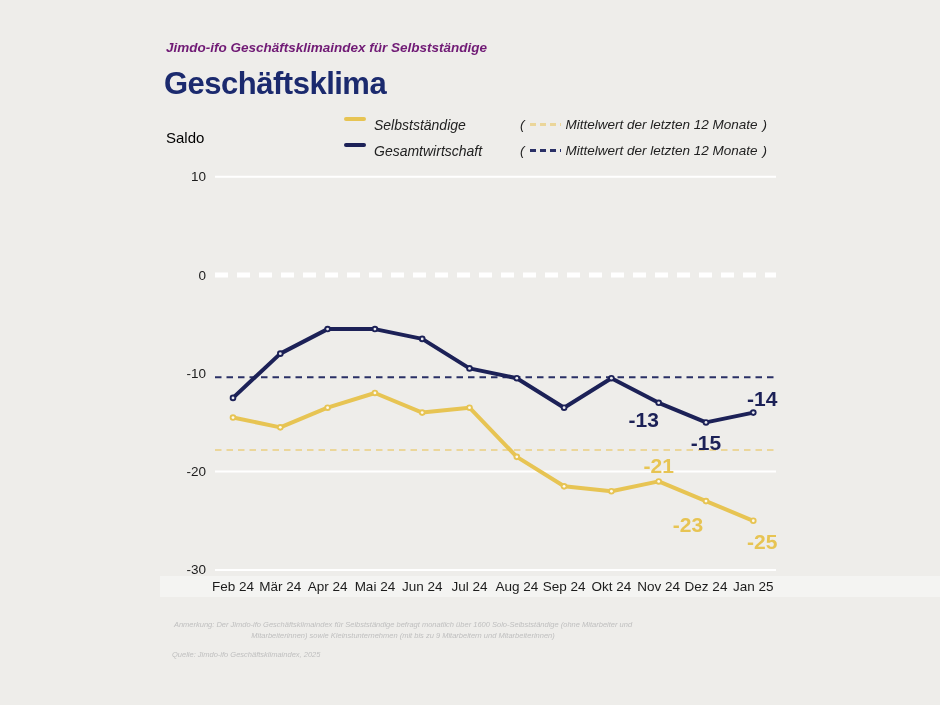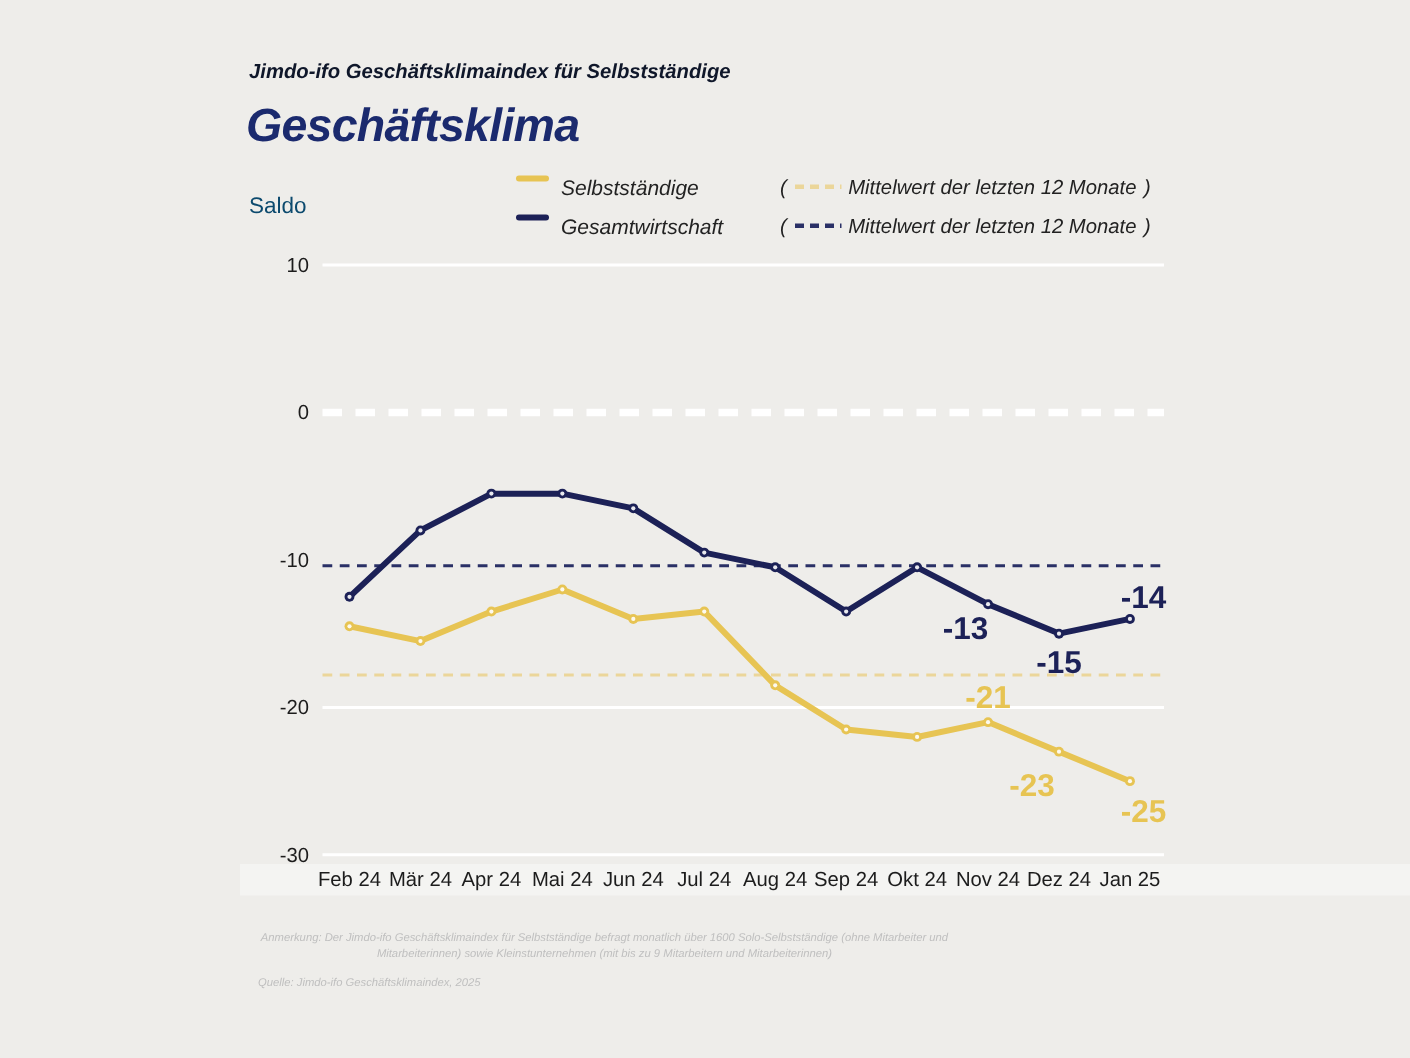--- a/index.html
+++ b/index.html
@@ -4,30 +4,30 @@
 <style>
   html,body{margin:0;padding:0;}
   .canvas{
     position:relative;width:940px;height:705px;overflow:hidden;
     background:#EEEDEA;
     font-family:"Liberation Sans",sans-serif;
     -webkit-font-smoothing:antialiased;
   }
   .kicker{
     position:absolute;left:166px;top:40px;
-    font-size:13.5px;font-weight:bold;font-style:italic;color:#0f172a;
+    font-size:13.5px;font-weight:bold;font-style:italic;color:#701a75;
   }
   .title{
     position:absolute;left:164px;top:66px;margin:0;
-    font-size:31px;font-weight:bold;font-style:italic;color:#1B2A6E;
+    font-size:31px;font-weight:bold;color:#1B2A6E;
     letter-spacing:-0.5px;
   }
   .saldo{
     position:absolute;left:166px;top:129px;
-    font-size:15px;color:#0c4a6e;
+    font-size:15px;color:#000000;
   }
   .legend-series{
     position:absolute;left:344px;height:15px;
     display:flex;gap:8px;
   }
   .legend-mean{
     position:absolute;left:520px;height:15px;
     display:flex;align-items:center;gap:5px;
     font-size:13.5px;font-style:italic;color:#222;
   }

